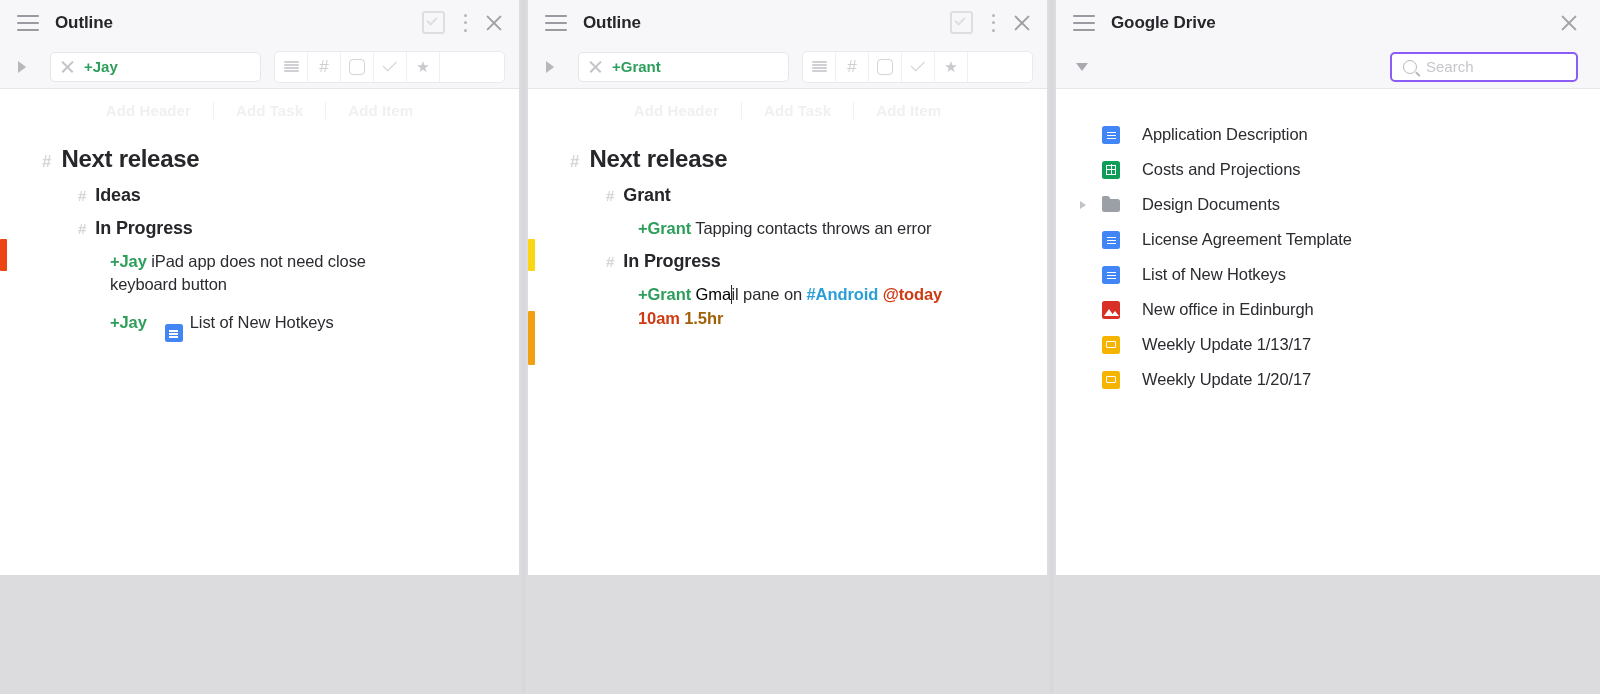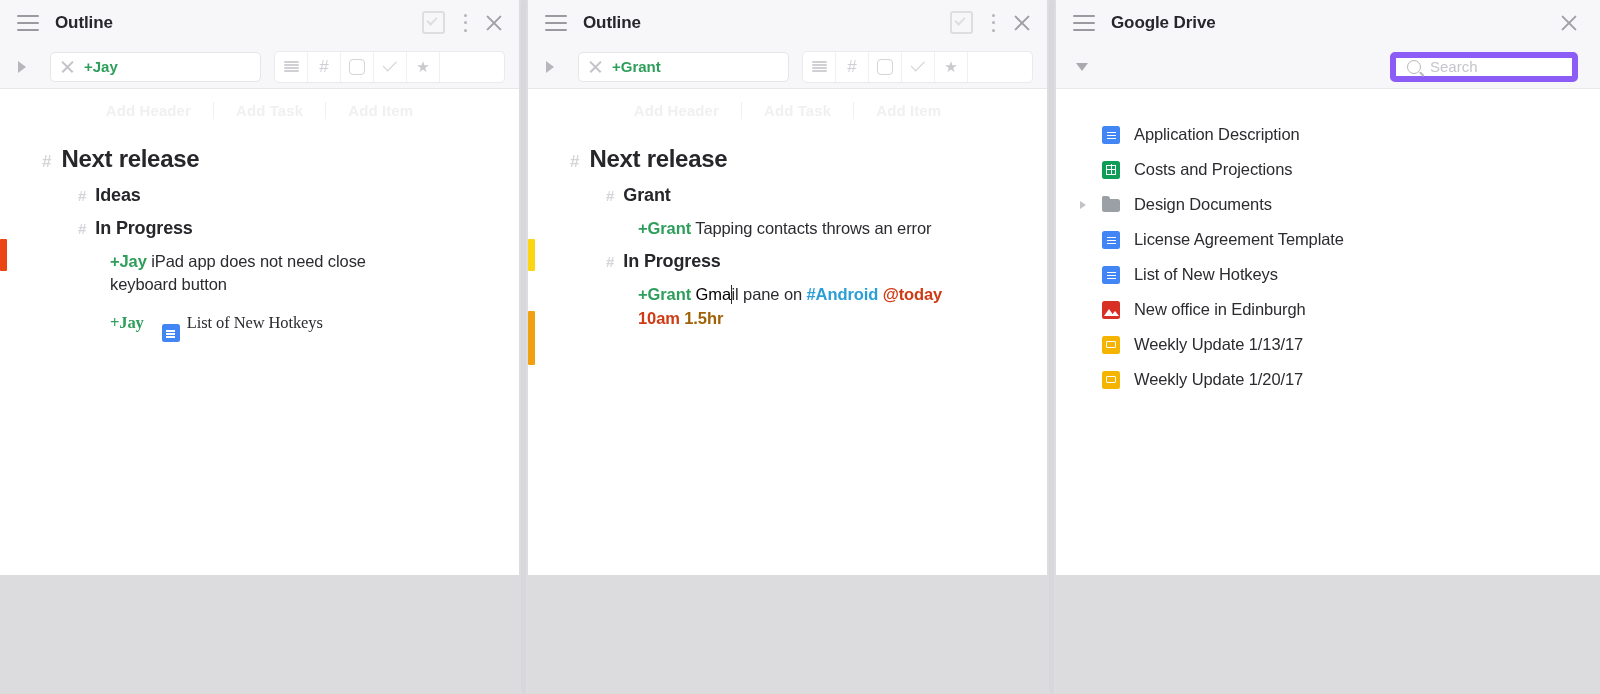--- a/index.html
+++ b/index.html
@@ -382,21 +382,21 @@
     border-top: 8px solid #a9a9af;
     border-left: 6px solid transparent;
     border-right: 6px solid transparent;
     cursor: pointer;
   }
   .search-field {
     margin-left: auto;
     width: 188px;
     height: 30px;
     background: #fff;
-    border: 6px solid #8b5cf6;
+    border: 2px solid #8b5cf6;
     border-radius: 5px;
     display: flex;
     align-items: center;
     padding: 0 11px;
     box-sizing: border-box;
   }
   .search-glass {
     width: 12px; height: 12px;
     border: 1.7px solid #b8b8be;
     border-radius: 50%;
@@ -443,21 +443,21 @@
   }
   .drive-twisty.has .t {
     width: 0; height: 0;
     border-left: 6px solid #c2c2c8;
     border-top: 4.5px solid transparent;
     border-bottom: 4.5px solid transparent;
   }
   .drive-label {
     font-size: 16.5px;
     color: #2b2b30;
-    margin-left: 14px;
+    margin-left: 22px;
     letter-spacing: -0.1px;
   }
 </style>
 </head>
 <body>
 
 <div id="app">
 
   <div class="panel panel-outline-1">
 
@@ -546,21 +546,21 @@
         <span class="hash-mark h2">#</span>
         <span class="h2-text">In Progress</span>
       </div>
 
       <div class="item-row" style="padding-right:128px;">
         <div class="item-text">
           <span class="who">+Jay</span><span> iPad app does not need close keyboard button</span>
         </div>
       </div>
 
-      <div class="item-row" style="padding-top:9px;font-family:Liberation Serif, serif;">
+      <div class="item-row" style="padding-top:9px;">
         <div class="item-text">
           <span class="who">+Jay</span><span class="doc-inline">
               <span class="gicon gicon-doc">
                 <i></i>
               </span>
             </span><span>List of New Hotkeys</span>
         </div>
       </div>
     </div>
   </div>

